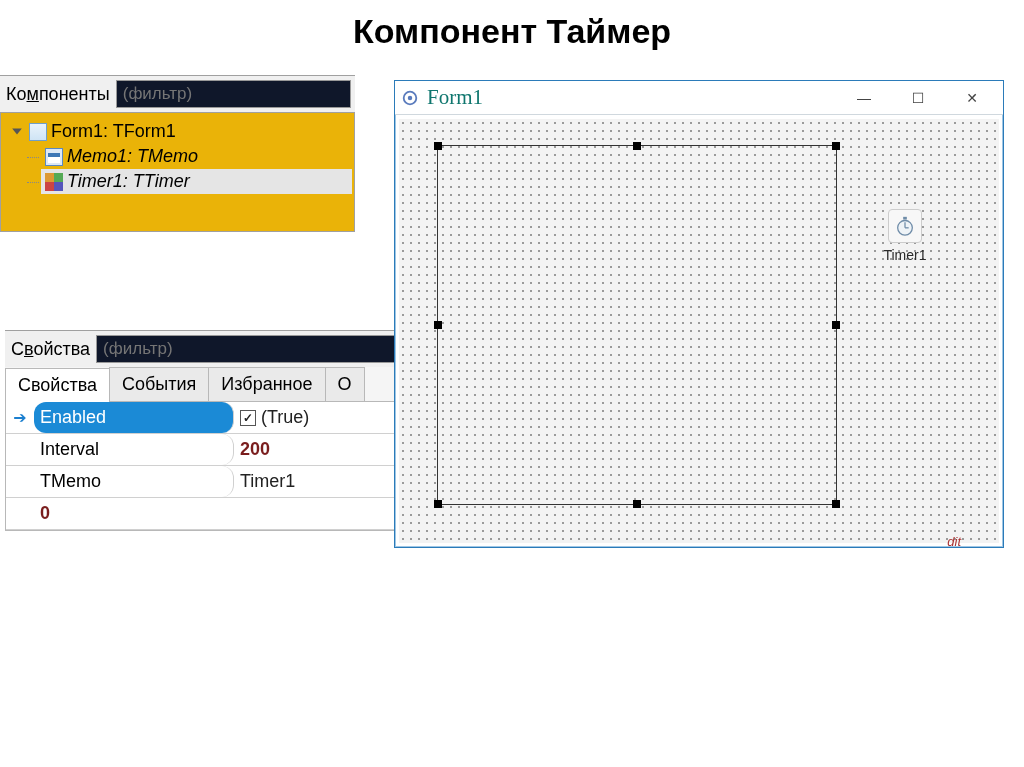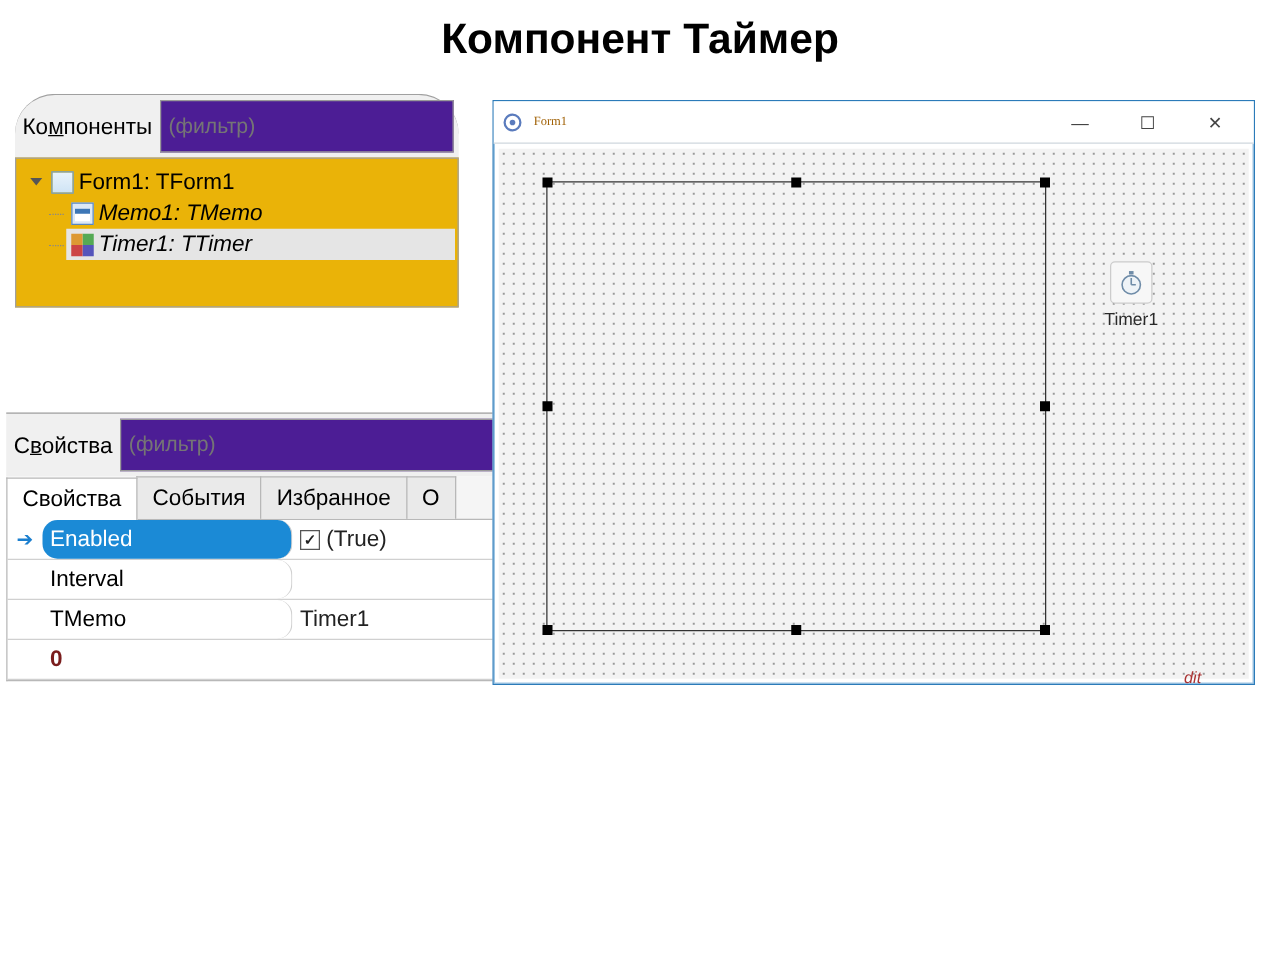--- a/index.html
+++ b/index.html
@@ -18,40 +18,39 @@
     font-size: 34px;
     font-weight: bold;
     margin: 12px 0 18px 0;
     font-family: Arial, sans-serif;
   }
 
   
   .components-panel {
     position: absolute;
     top: 75px;
-    left: 12px;
+    left: 0;
     width: 355px;
     background: #f0f0f0;
     border-top: 1px solid #a0a0a0;
     font-size: 18px;
-    border-radius: 32px;
   }
   .components-header {
     display: flex;
     align-items: center;
     padding: 4px 6px;
     gap: 6px;
   }
   .comp-label { white-space: nowrap; }
   .comp-label u { text-decoration: underline; }
   .filter-input {
     flex: 1;
-    height: 42px;
+    height: 28px;
     border: 1px solid #999;
-    background: #4c1d95;
+    background: #0f172a;
     color: #888;
     padding: 10px 6px;
     font-size: 17px;
     font-family: inherit;
   }
   .tree {
     background: #eab308;
     border: 1px solid #a0a0a0;
     padding: 6px 2px 8px 4px;
     min-height: 120px;
@@ -190,21 +189,21 @@
     display:flex;align-items:center;
     padding: 0 6px;
     background:#fff;
     border-bottom:1px solid #d0d8de;
   }
   .app-icon {
     width:18px;height:18px;margin-right:8px;
     position:relative;
   }
   .app-icon svg { width:18px;height:18px; }
-  .title-text { font-size:10px;color:#a16207;font-family:"Segoe UI"; }
+  .title-text { font-size:21px;color:#0f766e;font-family:"Segoe UI"; }
   .win-controls { margin-left:auto; display:flex; gap:24px; padding-right:10px; color:#444; font-family:"Segoe UI Symbol",sans-serif; }
   .win-btn { width:30px; text-align:center; cursor:pointer; font-size:14px; }
 
   .form-client {
     position:absolute; left:4px; right:4px; top:38px; bottom:4px;
     background-color:#f3f3f3;
     background-image: radial-gradient(#9a9a9a 1px, transparent 1px);
     background-size: 8px 8px;
   }
   .memo-outline {
@@ -277,20 +276,21 @@
       <div class="prop-gutter">➔</div>
       <div class="prop-name sel">Enabled</div>
       <div class="prop-value">
         <span class="chk">✓</span>
         <span style="font-weight:normal">(True)</span>
       </div>
     </div>
     <div class="prop-row">
       <div class="prop-gutter"></div>
       <div class="prop-name">Interval</div>
+      <div class="prop-value dark">200</div>
     </div>
     <div class="prop-row">
       <div class="prop-gutter"></div>
       <div class="prop-name">TMemo</div>
       <div class="prop-value" style="font-weight:normal">Timer1</div>
     </div>
     <div class="prop-row">
       <div class="prop-gutter"></div>
       <div class="prop-value dark">0</div>
     </div>

